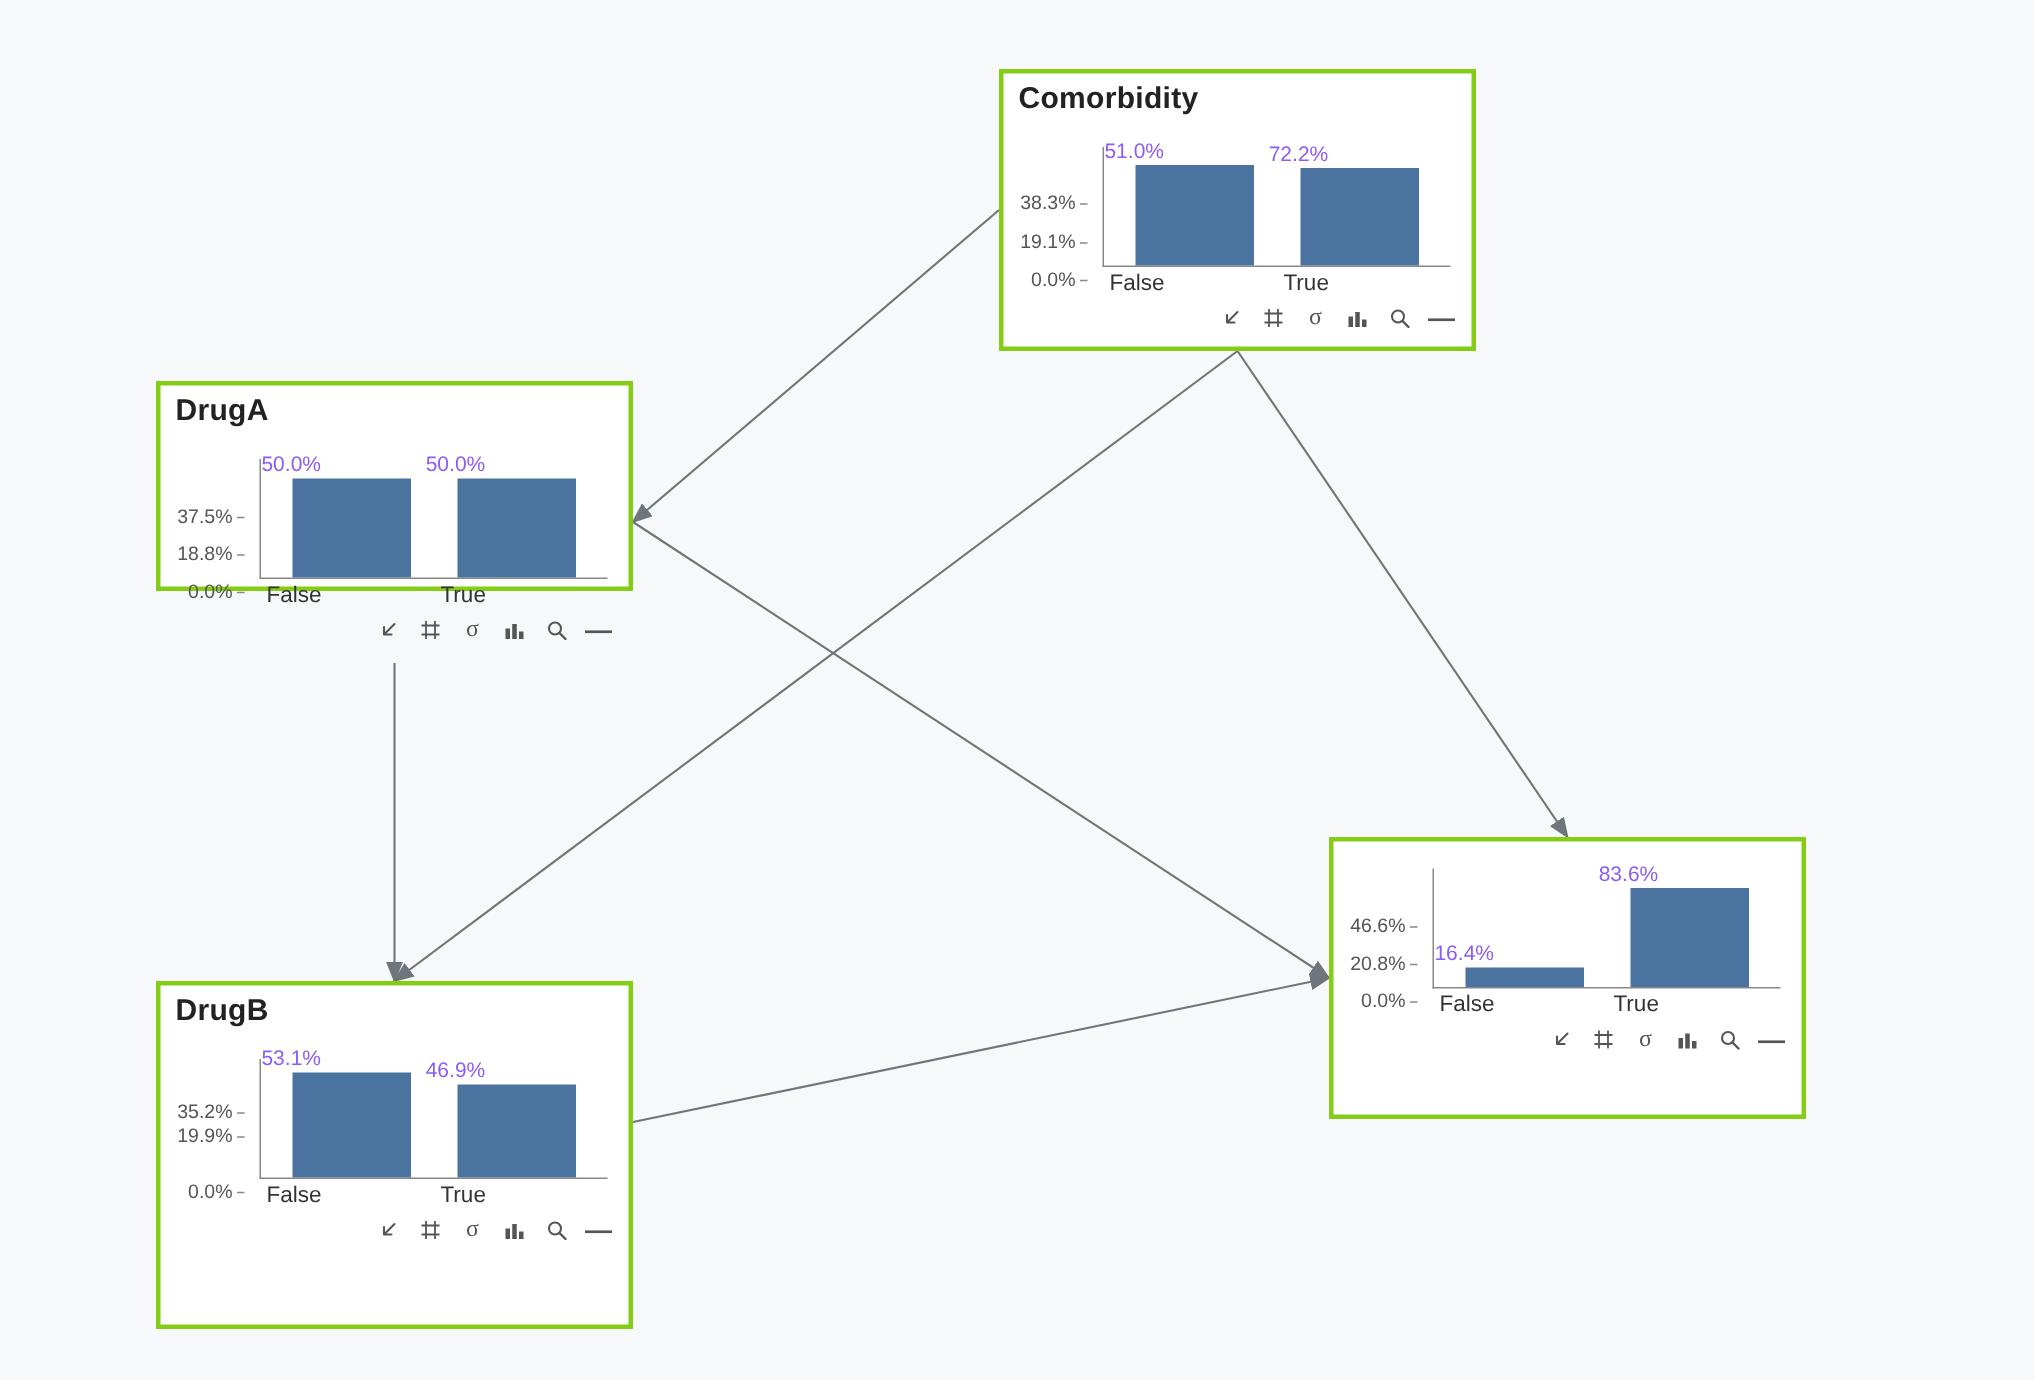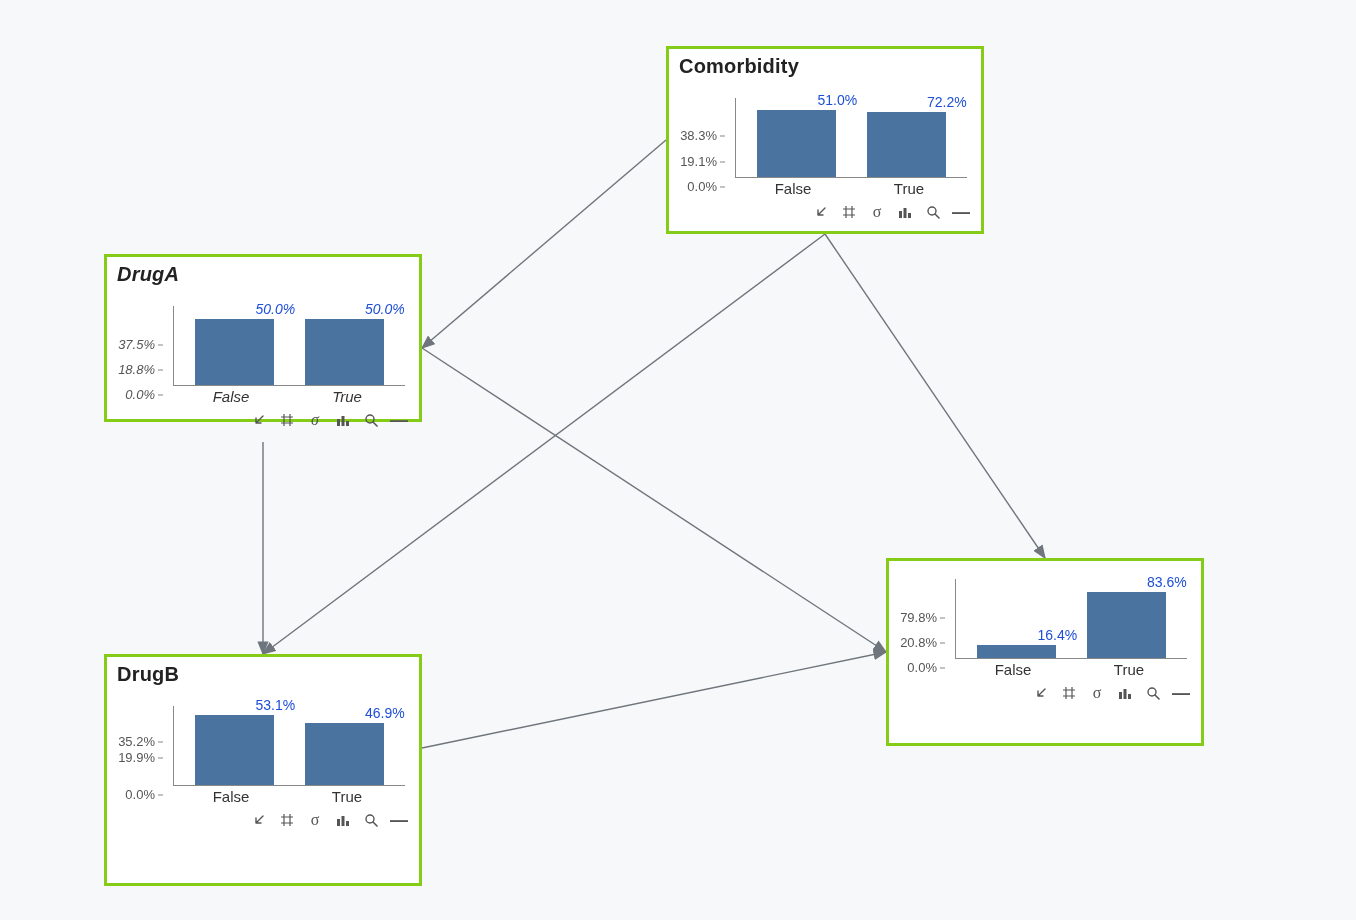--- a/index.html
+++ b/index.html
@@ -86,42 +86,42 @@
     align-items: center;
     justify-content: flex-end;
     width: 46%;
     height: 100%;
     position: relative;
   }
   .bar-value {
     position: absolute;
     top: -18px;
     width: 120%;
-    text-align: right;
+    text-align: left;
     font-size: 14px;
-    color: #1d4ed8;
+    color: #8b5cf6;
   }
   .bar {
     width: 78%;
     background: #4b739f;
   }
   .x-labels {
     position: absolute;
     left: 56px;
     right: 4px;
     bottom: 0;
     height: 20px;
     display: flex;
     justify-content: space-around;
     font-size: 15px;
     color: #333;
   }
   .x-label {
     width: 46%;
-    text-align: center;
+    text-align: left;
   }
   .toolbar {
     display: flex;
     justify-content: flex-end;
     gap: 12px;
     padding: 4px 12px 8px 12px;
     color: #555;
     font-size: 15px;
     align-items: center;
   }
@@ -206,21 +206,21 @@
             <svg width="14" height="14" viewBox="0 0 14 14">
               <circle cx="6" cy="6" r="4" stroke="#555" stroke-width="1.4" fill="none"></circle>
               <line x1="9" y1="9" x2="13" y2="13" stroke="#555" stroke-width="1.6" stroke-linecap="round"></line>
             </svg>
           </span>
           <span class="icon">
             <span class="minus">—</span>
           </span>
         </div>
       </div>
-      <div class="node" style="left: 104px; top: 254px; width: 318px; height: 168px; font-style: italic;">
+      <div class="node" style="left: 104px; top: 254px; width: 318px; height: 140px;">
         <div class="node-title">DrugA</div>
         <div class="chart-area">
           <div class="y-ticks">
             <div class="y-tick" style="bottom: 14px;"><span>0.0</span><span>%</span><span class="dash"></span></div>
             <div class="y-tick" style="bottom: 39.0667px;"><span>18.8</span><span>%</span><span class="dash"></span></div>
             <div class="y-tick" style="bottom: 64px;"><span>37.5</span><span>%</span><span class="dash"></span></div>
           </div>
           <div class="plot">
             <div class="bars">
               <div class="bar-wrap">
@@ -325,21 +325,21 @@
           <span class="icon">
             <span class="minus">—</span>
           </span>
         </div>
       </div>
       <div class="node" style="left: 886px; top: 558px; width: 318px; height: 188px;">
         <div class="chart-area">
           <div class="y-ticks">
             <div class="y-tick" style="bottom: 14px;"><span>0.0</span><span>%</span><span class="dash"></span></div>
             <div class="y-tick" style="bottom: 39.04px;"><span>20.8</span><span>%</span><span class="dash"></span></div>
-            <div class="y-tick" style="bottom: 64.16px;"><span>79.8</span><span>%</span><span class="dash"></span></div>
+            <div class="y-tick" style="bottom: 64.16px;"><span>46.6</span><span>%</span><span class="dash"></span></div>
           </div>
           <div class="plot">
             <div class="bars">
               <div class="bar-wrap">
                 <div class="bar-value" style="bottom: calc(16.4% + 2px); top: auto;">16.4%</div>
                 <div class="bar" style="height: 16.4%;"></div>
               </div>
               <div class="bar-wrap">
                 <div class="bar-value" style="bottom: calc(83.6% + 2px); top: auto;">83.6%</div>
                 <div class="bar" style="height: 83.6%;"></div>

